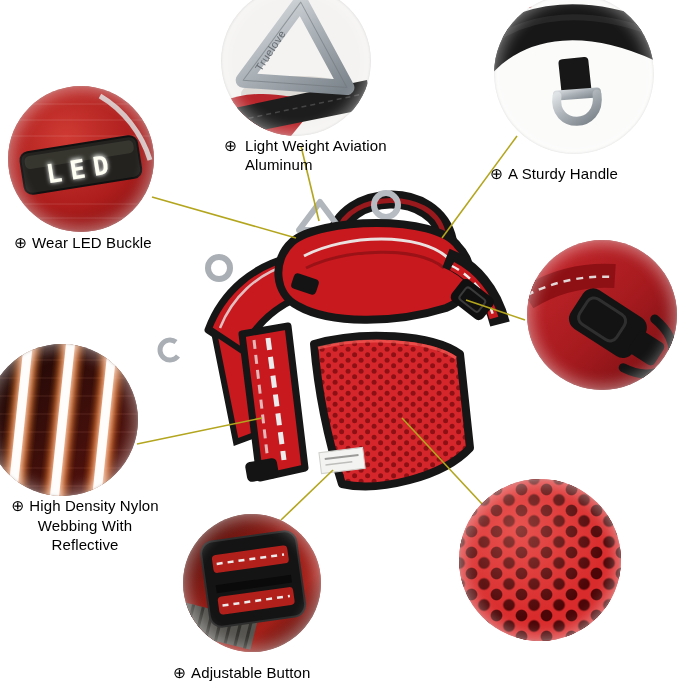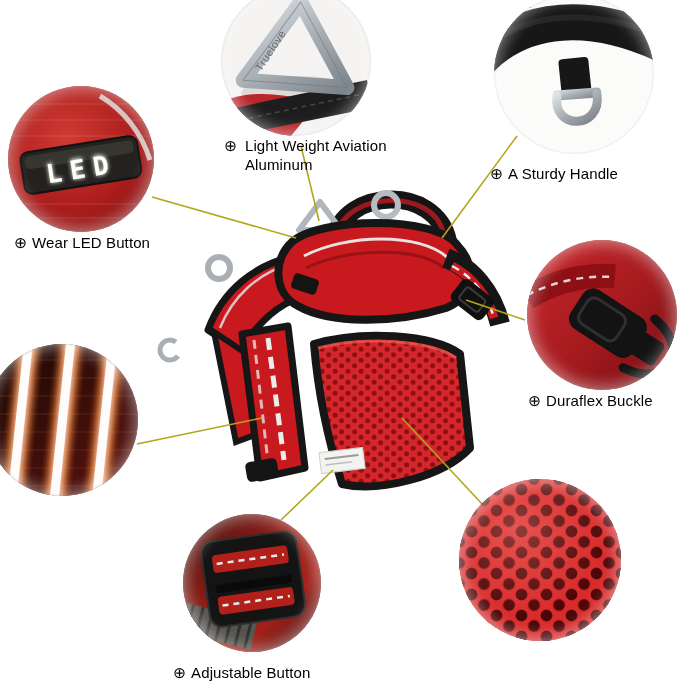--- a/index.html
+++ b/index.html
@@ -320,26 +320,26 @@
 
   <div class="callout hang" style="left:224px; top:136px; width:176px;">
     <span class="ci">⊕</span><span>Light Weight Aviation Aluminum</span>
   </div>
 
   <div class="callout nowrap" style="left:490px; top:164px;text-align:right;">
     <span class="ci">⊕</span><span>A Sturdy Handle</span>
   </div>
 
   <div class="callout nowrap" style="left:14px; top:233px;">
-    <span class="ci">⊕</span><span>Wear LED Button</span>
-  </div>
-
-  <div class="callout nowrap" style="left:528px; top:391px;">
-    <span class="ci">⊕</span><span>Duraflex Buckle</span>
-  </div>
-
+    <span class="ci">⊕</span><span>Wear LED Buckle</span>
+  </div>
+
+
+  <div class="callout centered" style="left:6px; top:496px; width:158px;">
+    <span class="ci">⊕</span><span>High Density Nylon Webbing With Reflective</span>
+  </div>
 
   <div class="callout nowrap" style="left:173px; top:651px;margin-top:12px;">
     <span class="ci">⊕</span><span>Adjustable Button</span>
   </div>
 
 
 </div>
 
 </body></html>

